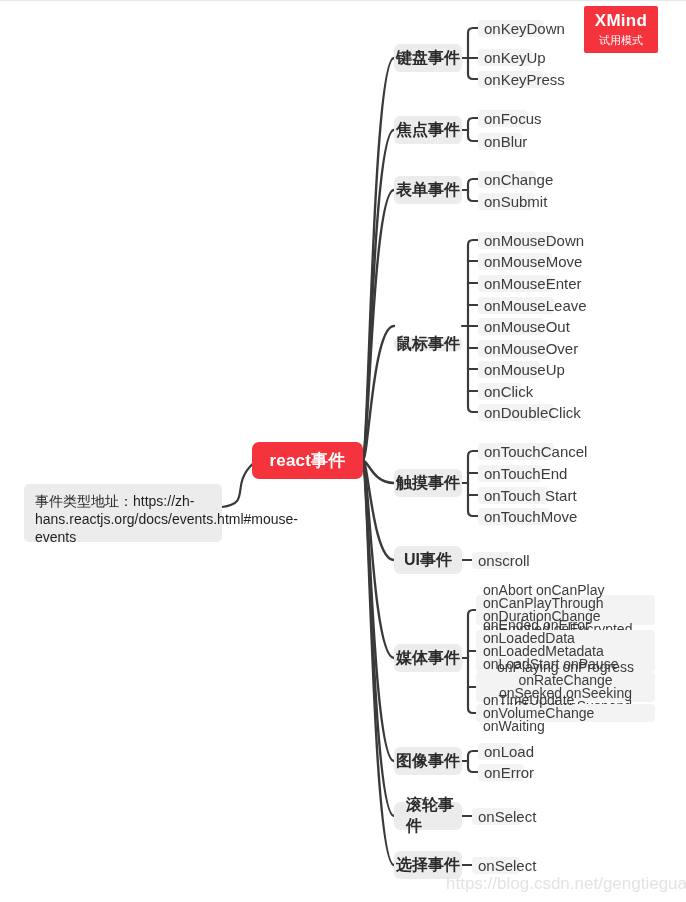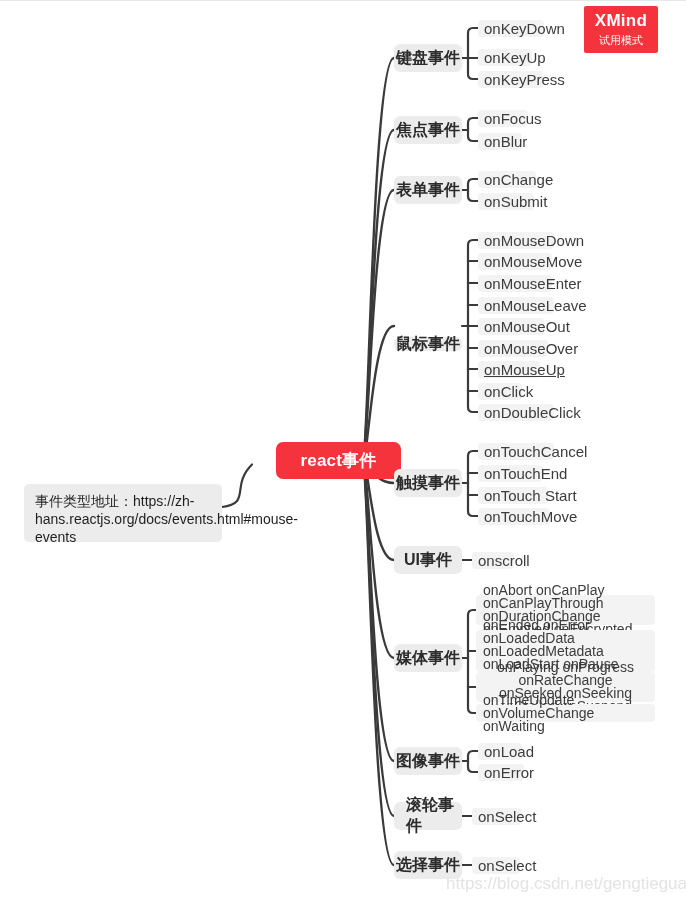--- a/index.html
+++ b/index.html
@@ -108,40 +108,40 @@
       <path d="M 363 459.5 C 368.58 465.51, 372.92 760, 394 760" fill="none" stroke="#3a3a3a" stroke-width="2.4" stroke-linecap="round" stroke-linejoin="round"></path>
       <path d="M 462 760 L 468 760" fill="none" stroke="#3a3a3a" stroke-width="2.2" stroke-linecap="round" stroke-linejoin="round"></path>
       <path d="M 478 750 L 473 750 Q 468 750 468 755 L 468 766 Q 468 771 473 771 L 478 771" fill="none" stroke="#3a3a3a" stroke-width="2.2" stroke-linecap="round" stroke-linejoin="round"></path>
       <path d="M 363 459.5 C 368.58 466.61, 372.92 815, 394 815" fill="none" stroke="#3a3a3a" stroke-width="2.4" stroke-linecap="round" stroke-linejoin="round"></path>
       <path d="M 462 815 L 472 815" fill="none" stroke="#3a3a3a" stroke-width="2.2" stroke-linecap="round" stroke-linejoin="round"></path>
       <path d="M 363 459.5 C 368.58 467.59, 372.92 864, 394 864" fill="none" stroke="#3a3a3a" stroke-width="2.4" stroke-linecap="round" stroke-linejoin="round"></path>
       <path d="M 462 864 L 472 864" fill="none" stroke="#3a3a3a" stroke-width="2.2" stroke-linecap="round" stroke-linejoin="round"></path>
     </svg>
 
   <div id="nodes">
-      <div class="node center-node" style="background: rgb(244, 51, 61); left: 252px; top: 441px; width: 125px; height: 37px; margin-left: 24px;">react事件</div>
+      <div class="node center-node" style="background: rgb(244, 51, 61); left: 252px; top: 441px; width: 111px; height: 37px;">react事件</div>
       <div class="node note-node" style="left: 24px; top: 483px; width: 198px; height: 58px;">事件类型地址：https://zh-hans.reactjs.org/docs/events.html#mouse-events</div>
       <div class="node branch-node" style="left: 394px; top: 43px; width: 68px; height: 28px;">键盘事件</div>
       <div class="node leaf-node" style="left: 478px; top: 19px; width: 66px; height: 17px;">onKeyDown</div>
       <div class="node leaf-node" style="left: 478px; top: 48px; width: 54px; height: 17px;">onKeyUp</div>
       <div class="node leaf-node" style="left: 478px; top: 70px; width: 65px; height: 17px;">onKeyPress</div>
       <div class="node branch-node" style="left: 394px; top: 115px; width: 68px; height: 28px;">焦点事件</div>
       <div class="node leaf-node" style="left: 478px; top: 109px; width: 50px; height: 17px;">onFocus</div>
       <div class="node leaf-node" style="left: 478px; top: 132px; width: 44px; height: 17px;">onBlur</div>
       <div class="node branch-node" style="left: 394px; top: 175px; width: 68px; height: 28px;">表单事件</div>
       <div class="node leaf-node" style="left: 478px; top: 170px; width: 58px; height: 17px;">onChange</div>
       <div class="node leaf-node" style="left: 478px; top: 192px; width: 56px; height: 17px;">onSubmit</div>
       <div class="node branch-node" style="left: 394px; top: 311px; width: 68px; height: 14px; margin-top: 25px;">鼠标事件</div>
       <div class="node leaf-node" style="left: 478px; top: 231px; width: 76px; height: 17px;">onMouseDown</div>
       <div class="node leaf-node" style="left: 478px; top: 252px; width: 74px; height: 17px;">onMouseMove</div>
       <div class="node leaf-node" style="left: 478px; top: 274px; width: 74px; height: 17px;">onMouseEnter</div>
       <div class="node leaf-node" style="left: 478px; top: 296px; width: 76px; height: 17px;">onMouseLeave</div>
       <div class="node leaf-node" style="left: 478px; top: 317px; width: 66px; height: 17px;">onMouseOut</div>
       <div class="node leaf-node" style="left: 478px; top: 339px; width: 70px; height: 17px;">onMouseOver</div>
-      <div class="node leaf-node" style="left: 478px; top: 360px; width: 62px; height: 17px; text-decoration: underline;">onMouseUp</div>
+      <div class="node leaf-node" style="left: 478px; top: 360px; width: 62px; height: 17px;">onMouseUp</div>
       <div class="node leaf-node" style="left: 478px; top: 382px; width: 44px; height: 17px;">onClick</div>
       <div class="node leaf-node" style="left: 478px; top: 403px; width: 76px; height: 17px;">onDoubleClick</div>
       <div class="node branch-node" style="left: 394px; top: 468px; width: 68px; height: 28px;">触摸事件</div>
       <div class="node leaf-node" style="left: 478px; top: 442px; width: 76px; height: 17px;">onTouchCancel</div>
       <div class="node leaf-node" style="left: 478px; top: 464px; width: 64px; height: 17px;">onTouchEnd</div>
       <div class="node leaf-node" style="left: 478px; top: 486px; width: 70px; height: 17px;">onTouch Start</div>
       <div class="node leaf-node" style="left: 478px; top: 507px; width: 72px; height: 17px;">onTouchMove</div>
       <div class="node branch-node" style="left: 394px; top: 545px; width: 68px; height: 28px;">UI事件</div>
       <div class="node leaf-node" style="left: 472px; top: 551px; width: 42px; height: 17px;">onscroll</div>
       <div class="node branch-node" style="left: 394px; top: 643px; width: 68px; height: 28px;">媒体事件</div>

